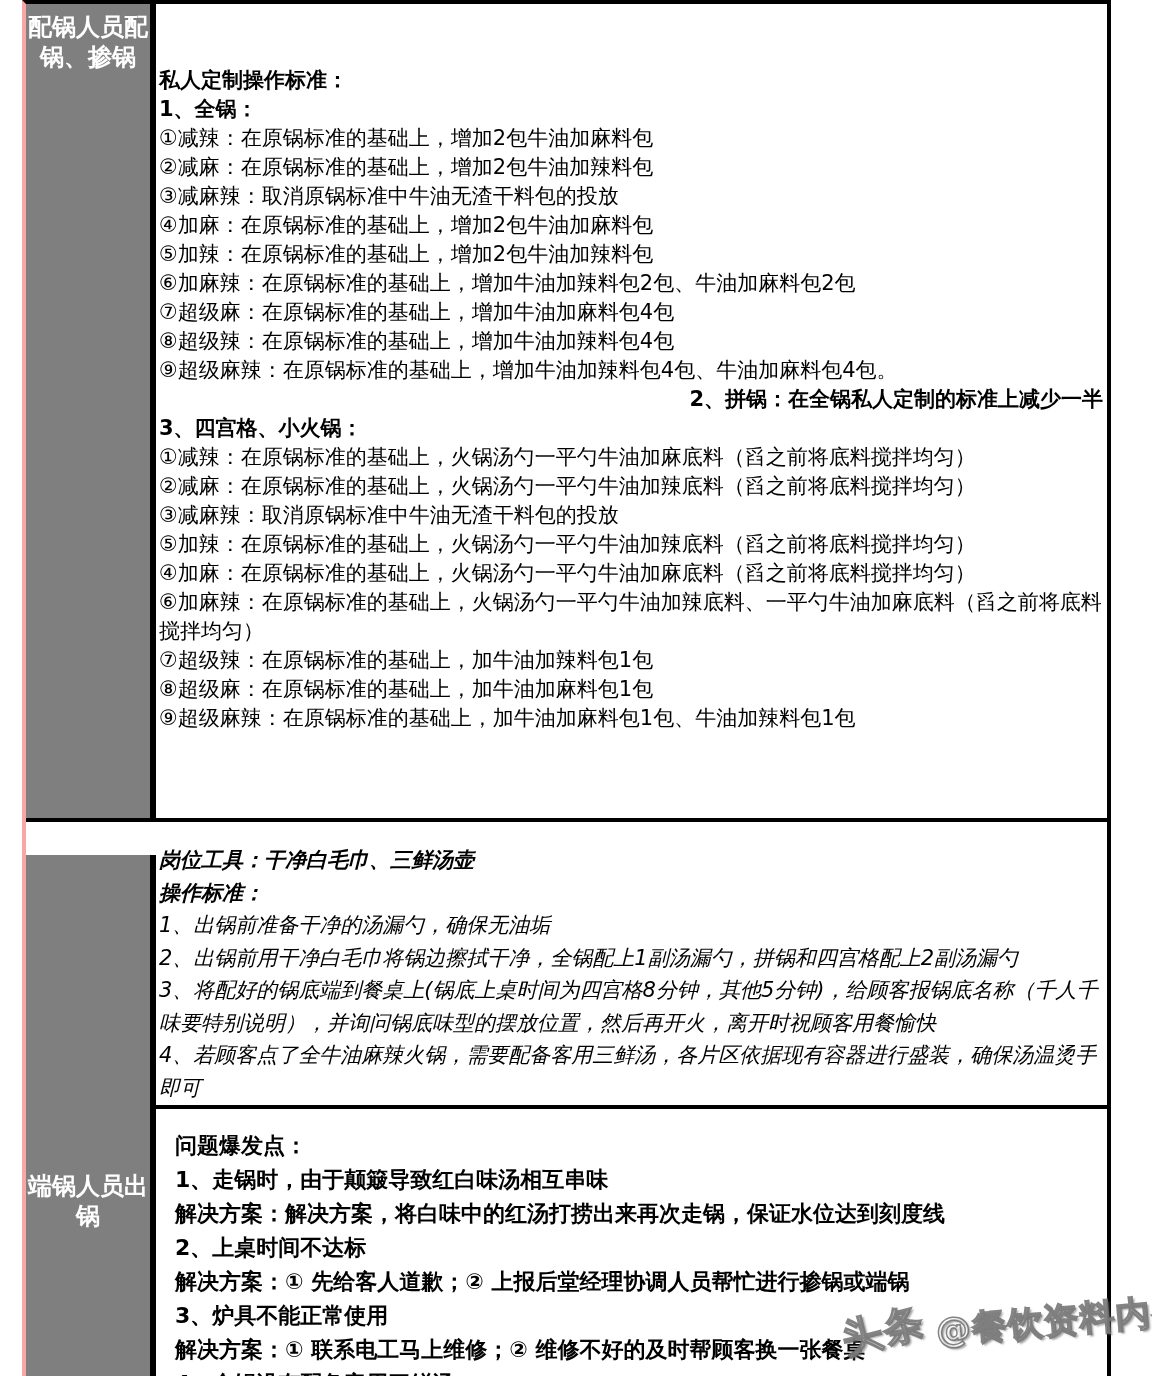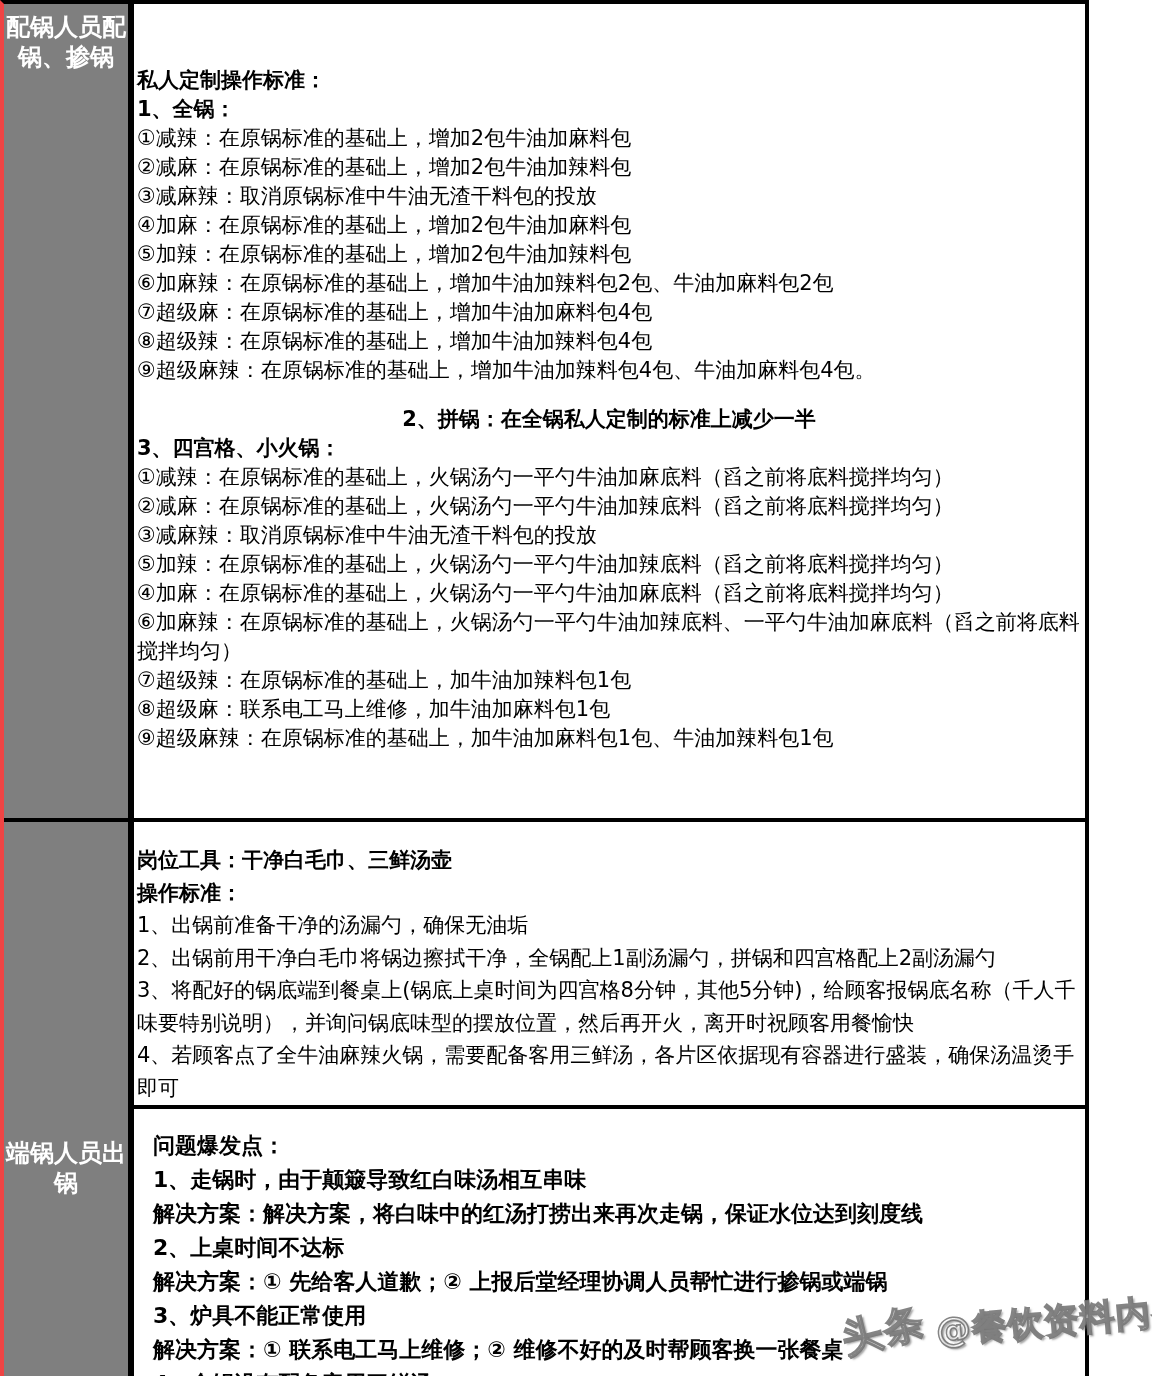--- a/index.html
+++ b/index.html
@@ -1,54 +1,54 @@
 <!DOCTYPE html>
 <html><head>
 <meta charset="utf-8">
 <style>
   * { margin: 0; padding: 0; box-sizing: border-box; }
   html, body { width: 1152px; height: 1376px; background: #ffffff; overflow: hidden; }
   body { font-family: "DejaVu Sans", "Liberation Sans", sans-serif; color: #000; position: relative; }
 
   .sop-table {
     position: absolute;
-    left: 0; top: 0;
+    left: 22px; top: 0;
     width: 1089px; height: 1376px;
     display: grid;
     grid-template-columns: 130px 1fr;
     grid-template-rows: 818px 287px auto;
     border-top: 4px solid #000;
-    border-left: 4px solid #ef4444;
+    border-left: 4px solid #fca5a5;
     border-right: 4px solid #000;
     background: #fff;
   }
 
   .label-cell {
     background: #7f7f7f;
     color: #fff;
     font-weight: bold;
     font-size: 24px;
     line-height: 30px;
     text-align: center;
     overflow: hidden;
   }
   .label-cell .label-text { display: block; padding: 0 2px; }
 
   .cell-r1c1 { grid-column: 1; grid-row: 1; border-bottom: 4px solid #000; border-right: 6px solid #000; padding-top: 8px; }
   .cell-r1c2 { grid-column: 2; grid-row: 1; border-bottom: 4px solid #000; padding: 62px 4px 0 3px; overflow: hidden; }
-  .cell-merged-label { grid-column: 1; grid-row: 2 / 4; border-right: 6px solid #000; padding-top: 316px; }
+  .cell-merged-label { grid-column: 1; grid-row: 2 / 4; border-right: 6px solid #000; padding-top: 316px; margin-top: 33px; }
   .cell-r2c2 { grid-column: 2; grid-row: 2; border-bottom: 4px solid #000; padding: 22px 6px 0 3px; overflow: hidden; }
   .cell-r3c2 { grid-column: 2; grid-row: 3; padding: 20px 6px 0 3px; overflow: hidden; margin-left: 16px; }
 
   .cell-r1c2 .line { font-size: 21px; line-height: 29px; }
-  .cell-r2c2 .line { font-size: 21px; line-height: 32.5px; }
+  .cell-r2c2 .line { font-size: 21px; line-height: 32.5px; font-style: italic; }
   .cell-r3c2 .line { font-size: 22px; line-height: 34px; font-weight: bold; }
 
   .line.bold { font-weight: bold; }
-  .line.center { text-align: center; margin-top: 20px; }
+  .line.center { text-align: right; }
 
   .watermark {
     position: absolute;
     left: 842px; top: 1296px;
     width: 330px;
     white-space: nowrap;
     transform: rotate(-5deg);
     font-weight: bold;
     color: rgba(255,255,255,0.55);
     -webkit-text-stroke: 1.5px rgba(110,110,110,0.85);
@@ -87,21 +87,21 @@
       <div class="line">⑨超级麻辣：在原锅标准的基础上，增加牛油加辣料包4包、牛油加麻料包4包。</div>
       <div class="line bold center">2、拼锅：在全锅私人定制的标准上减少一半</div>
       <div class="line bold">3、四宫格、小火锅：</div>
       <div class="line">①减辣：在原锅标准的基础上，火锅汤勺一平勺牛油加麻底料（舀之前将底料搅拌均匀）</div>
       <div class="line">②减麻：在原锅标准的基础上，火锅汤勺一平勺牛油加辣底料（舀之前将底料搅拌均匀）</div>
       <div class="line">③减麻辣：取消原锅标准中牛油无渣干料包的投放</div>
       <div class="line">⑤加辣：在原锅标准的基础上，火锅汤勺一平勺牛油加辣底料（舀之前将底料搅拌均匀）</div>
       <div class="line">④加麻：在原锅标准的基础上，火锅汤勺一平勺牛油加麻底料（舀之前将底料搅拌均匀）</div>
       <div class="line">⑥加麻辣：在原锅标准的基础上，火锅汤勺一平勺牛油加辣底料、一平勺牛油加麻底料（舀之前将底料搅拌均匀）</div>
       <div class="line">⑦超级辣：在原锅标准的基础上，加牛油加辣料包1包</div>
-      <div class="line">⑧超级麻：联系电工马上维修，加牛油加麻料包1包</div>
+      <div class="line">⑧超级麻：在原锅标准的基础上，加牛油加麻料包1包</div>
       <div class="line">⑨超级麻辣：在原锅标准的基础上，加牛油加麻料包1包、牛油加辣料包1包</div>
     </div>
 
   <div class="label-cell cell-merged-label">
     <span class="label-text">端锅人员出锅</span>
   </div>
 
   <div class="cell-r2c2">
       <div class="line bold">岗位工具：干净白毛巾、三鲜汤壶</div>
       <div class="line bold">操作标准：</div>

